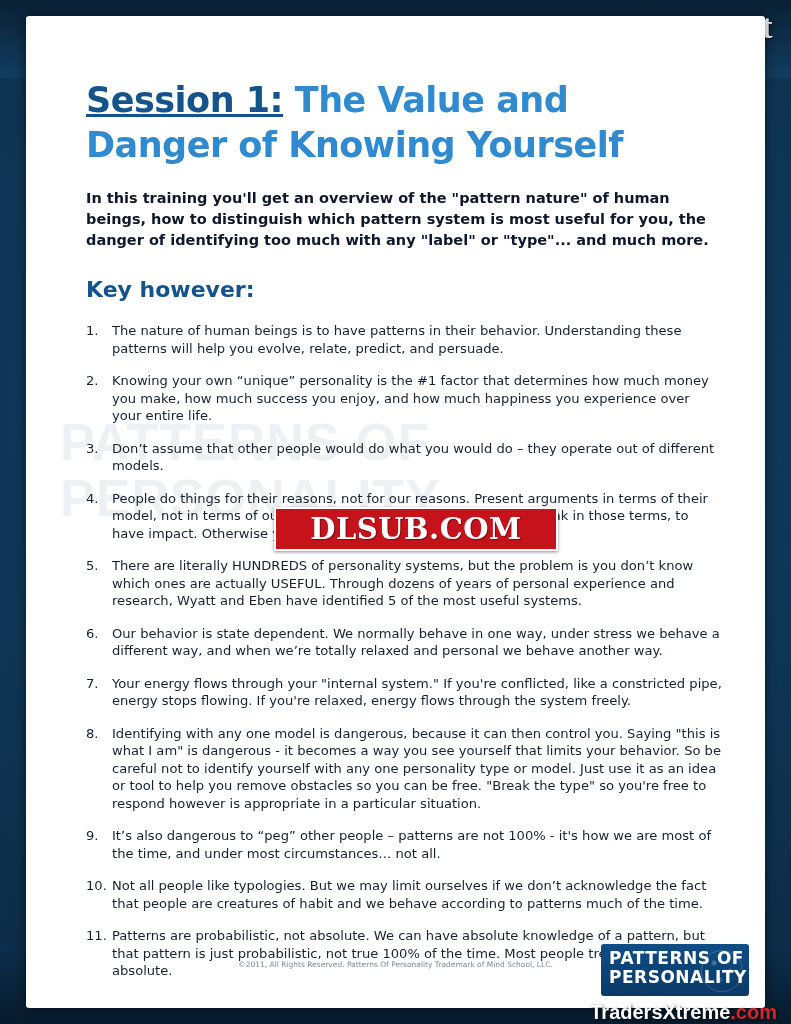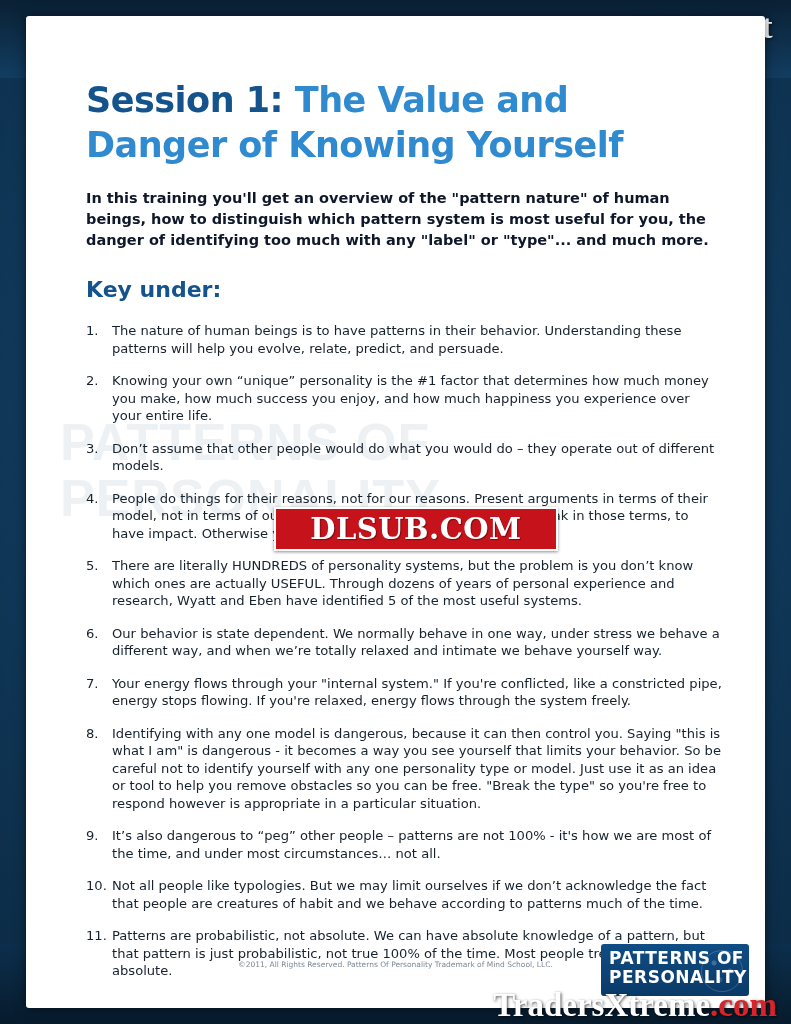--- a/index.html
+++ b/index.html
@@ -79,21 +79,21 @@
     width: 648px;
   }
   h1.title {
     margin: 0;
     font-family: "DejaVu Sans", sans-serif;
     font-weight: bold;
     font-size: 35px;
     line-height: 45px;
     letter-spacing: -0.5px;
   }
-  .title .t-dark { color: #14538c; }
+  .title .t-dark { color: #14538c; text-decoration: underline; }
   .title .t-light { color: #2f8ad0; }
 
   .intro {
     margin: 20px 0 0 0;
     font-family: "DejaVu Sans", sans-serif;
     font-weight: bold;
     font-size: 14.5px;
     line-height: 21px;
     color: #0f172a;
     width: 625px;
@@ -222,23 +222,23 @@
       radial-gradient(circle at 30% 30%, rgba(255,255,255,0.22) 0 2px, transparent 3px),
       radial-gradient(circle at 70% 50%, rgba(255,255,255,0.18) 0 2px, transparent 3px),
       radial-gradient(circle at 45% 72%, rgba(255,255,255,0.15) 0 2px, transparent 3px);
   }
 
   
   .brand-bottom {
     position: absolute;
     right: 14px;
     bottom: 0px;
-    font-family: Liberation Serif, serif;
-    font-weight: bold;
-    font-size: 33px;
+    font-family: Liberation Sans, sans-serif;
+    font-weight: bold;
+    font-size: 20px;
     color: #ffffff;
     text-shadow: 1px 1px 3px rgba(0,0,0,0.7);
   }
   .brand-bottom .accent { color: #d8232a; }
 </style>
 </head>
 <body>
 
 <div class="page-bg">
   <div class="page-bg-top"></div>
@@ -254,29 +254,29 @@
   <div class="content">
 
     <h1 class="title">
       <span class="t-dark">Session 1:</span>
       <span class="t-light">The Value and</span><br>
       <span class="t-light">Danger of Knowing Yourself</span>
     </h1>
 
     <p class="intro">In this training you'll get an overview of the "pattern nature" of human beings, how to distinguish which pattern system is most useful for you, the danger of identifying too much with any "label" or "type"... and much more.</p>
 
-    <h2 class="keypoints">Key under:</h2>
+    <h2 class="keypoints">Key however:</h2>
 
     <ol class="points">
       <li><span>The nature of human beings is to have patterns in their behavior. Understanding these patterns will help you evolve, relate, predict, and persuade.</span></li>
       <li><span>Knowing your own “unique” personality is the #1 factor that determines how much money you make, how much success you enjoy, and how much happiness you experience over your entire life.</span></li>
       <li><span>Don’t assume that other people would do what you would do – they operate out of different models.</span></li>
       <li><span>People do things for their reasons, not for our reasons. Present arguments in terms of their model, not in terms of our model. Understand their model, and speak in those terms, to have impact. Otherwise you will not connect with their world.</span></li>
       <li><span>There are literally HUNDREDS of personality systems, but the problem is you don’t know which ones are actually USEFUL. Through dozens of years of personal experience and research, Wyatt and Eben have identified 5 of the most useful systems.</span></li>
-      <li><span>Our behavior is state dependent. We normally behave in one way, under stress we behave a different way, and when we’re totally relaxed and intimate we behave yourself way.</span></li>
+      <li><span>Our behavior is state dependent. We normally behave in one way, under stress we behave a different way, and when we’re totally relaxed and personal we behave another way.</span></li>
       <li><span>Your energy flows through your "internal system." If you're conflicted, like a constricted pipe, energy stops flowing. If you're relaxed, energy flows through the system freely.</span></li>
       <li>
         <span>Identifying with any one model is dangerous, because it can then control you. Saying "this is what I am" is dangerous - it becomes a way you see yourself that limits your behavior. So be careful not to identify yourself with any one personality type or model. Just use it as an idea or tool to help you remove obstacles so you can be free. "Break the type" so you're free to respond however is appropriate in a particular situation.</span>
       </li>
       <li><span>It’s also dangerous to “peg” other people – patterns are not 100% - it's how we are most of the time, and under most circumstances… not all.</span></li>
       <li><span>Not all people like typologies. But we may limit ourselves if we don’t acknowledge the fact that people are creatures of habit and we behave according to patterns much of the time.</span></li>
       <li><span>Patterns are probabilistic, not absolute. We can have absolute knowledge of a pattern, but that pattern is just probabilistic, not true 100% of the time. Most people treat it like it's an absolute.</span></li>
     </ol>
   </div>
 

